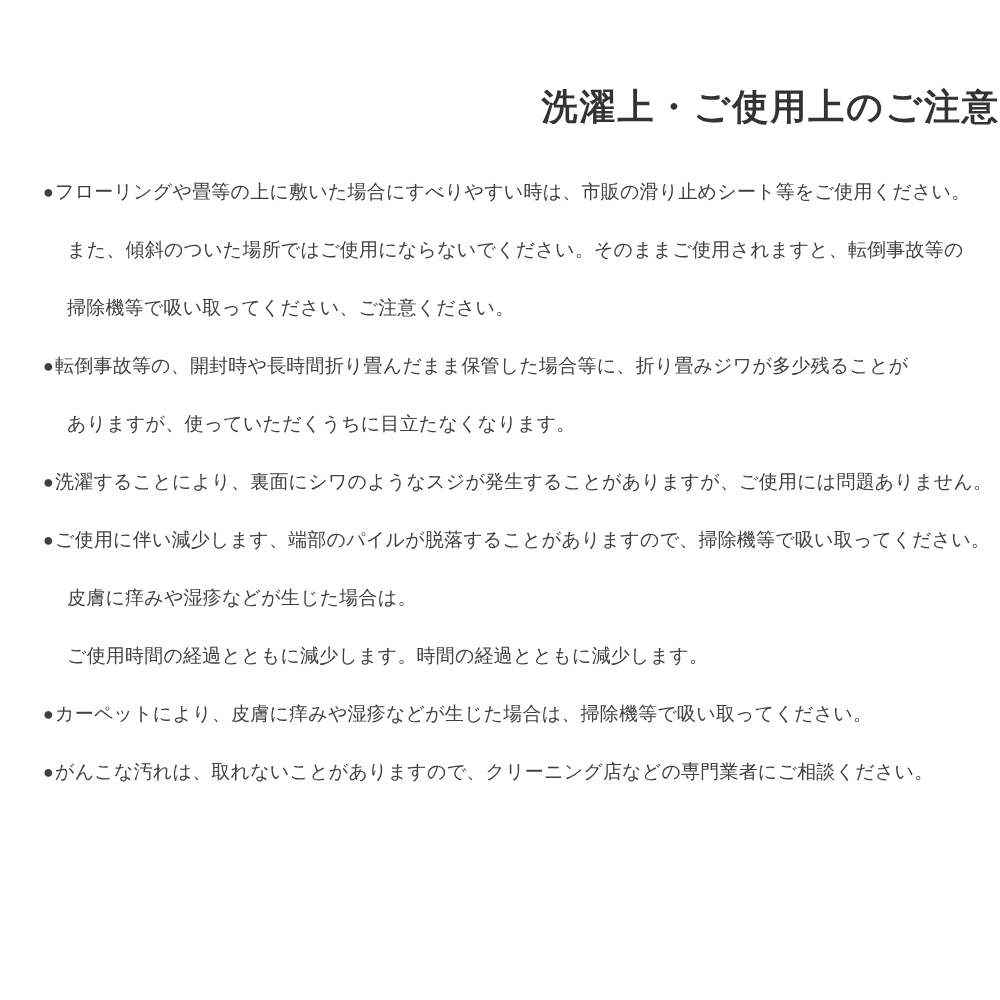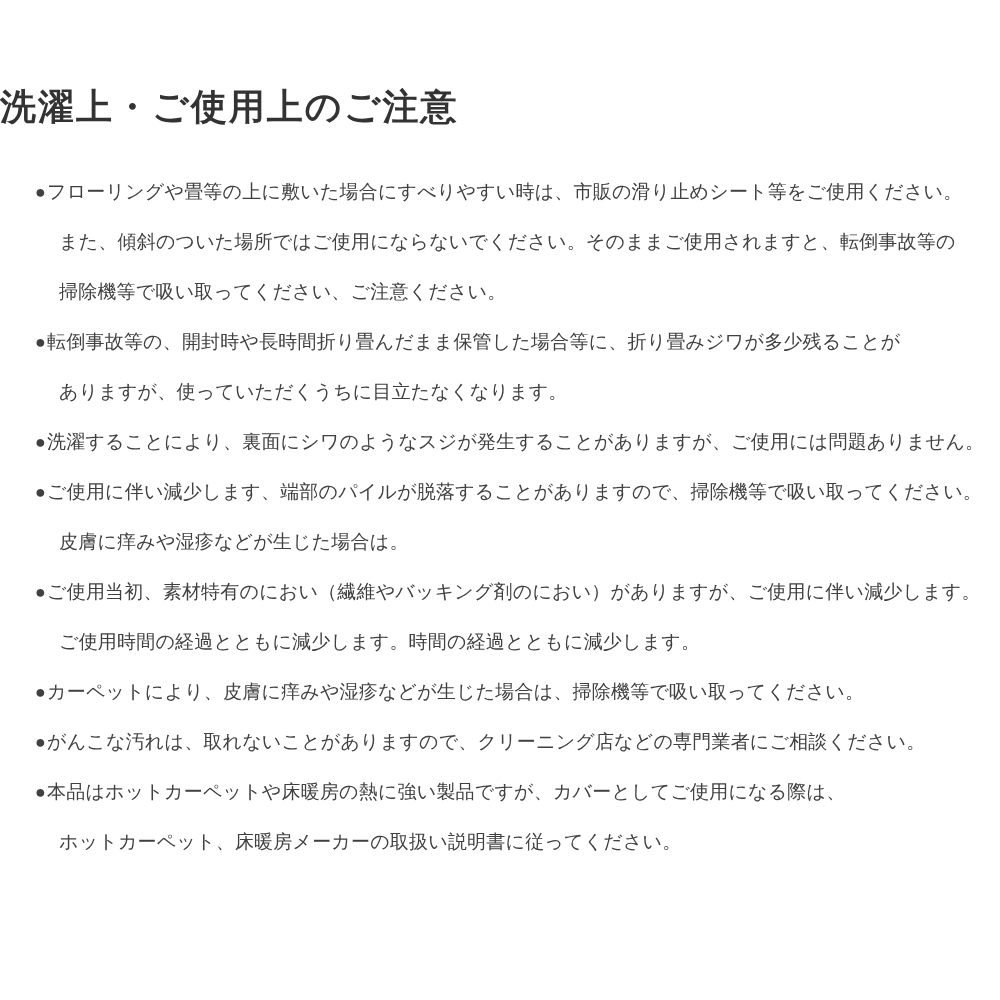--- a/index.html
+++ b/index.html
@@ -16,41 +16,41 @@
     position:relative;
     width:1000px;
     height:1000px;
     background:var(--bg);
     font-family:"Liberation Sans","DejaVu Sans",sans-serif;
     overflow:hidden;
   }
   .title{
     margin:0;
     padding-top:86px;
-    text-align:left;
+    text-align:right;
     font-size:36px;
     line-height:1.15;
     font-weight:700;
     letter-spacing:2px;
     color:var(--title-color);
   }
   .notices{
     margin-top:40px;
     padding-left:35px;
     padding-right:28px;
     color:var(--text-color);
     font-size:19px;
     letter-spacing:0.2px;
   }
   .notice{
     margin:0;
     padding:0;
   }
   .line{
-    margin:0;
+    margin:8px;
     height:50px;
     line-height:50px;
     white-space:nowrap;
     overflow:visible;
   }
   .line.cont{
     padding-left:24px;
   }
   .bullet{
     display:inline-block;
@@ -81,31 +81,26 @@
     <div class="notice">
       <p class="line"><span class="bullet">●</span><span>洗濯することにより、裏面にシワのようなスジが発生することがありますが、ご使用には問題ありません。</span></p>
     </div>
 
     <div class="notice">
       <p class="line"><span class="bullet">●</span><span>ご使用に伴い減少します、端部のパイルが脱落することがありますので、掃除機等で吸い取ってください。</span></p>
       <p class="line cont">皮膚に痒みや湿疹などが生じた場合は。</p>
     </div>
 
     <div class="notice">
-      <p class="line"><span class="bullet">●</span><span>ご使用当初、素材特有のにおい（繊維やバッキング剤のにおい）がありますが、ご使用に伴い減少します。</span></p>
       <p class="line cont">ご使用時間の経過とともに減少します。時間の経過とともに減少します。</p>
     </div>
 
     <div class="notice">
       <p class="line"><span class="bullet">●</span><span>カーペットにより、皮膚に痒みや湿疹などが生じた場合は、掃除機等で吸い取ってください。</span></p>
     </div>
 
     <div class="notice">
       <p class="line"><span class="bullet">●</span><span>がんこな汚れは、取れないことがありますので、クリーニング店などの専門業者にご相談ください。</span></p>
     </div>
 
-    <div class="notice">
-      <p class="line"><span class="bullet">●</span><span>本品はホットカーペットや床暖房の熱に強い製品ですが、カバーとしてご使用になる際は、</span></p>
-      <p class="line cont">ホットカーペット、床暖房メーカーの取扱い説明書に従ってください。</p>
-    </div>
 
   </div>
 </div>
 
 </body></html>

